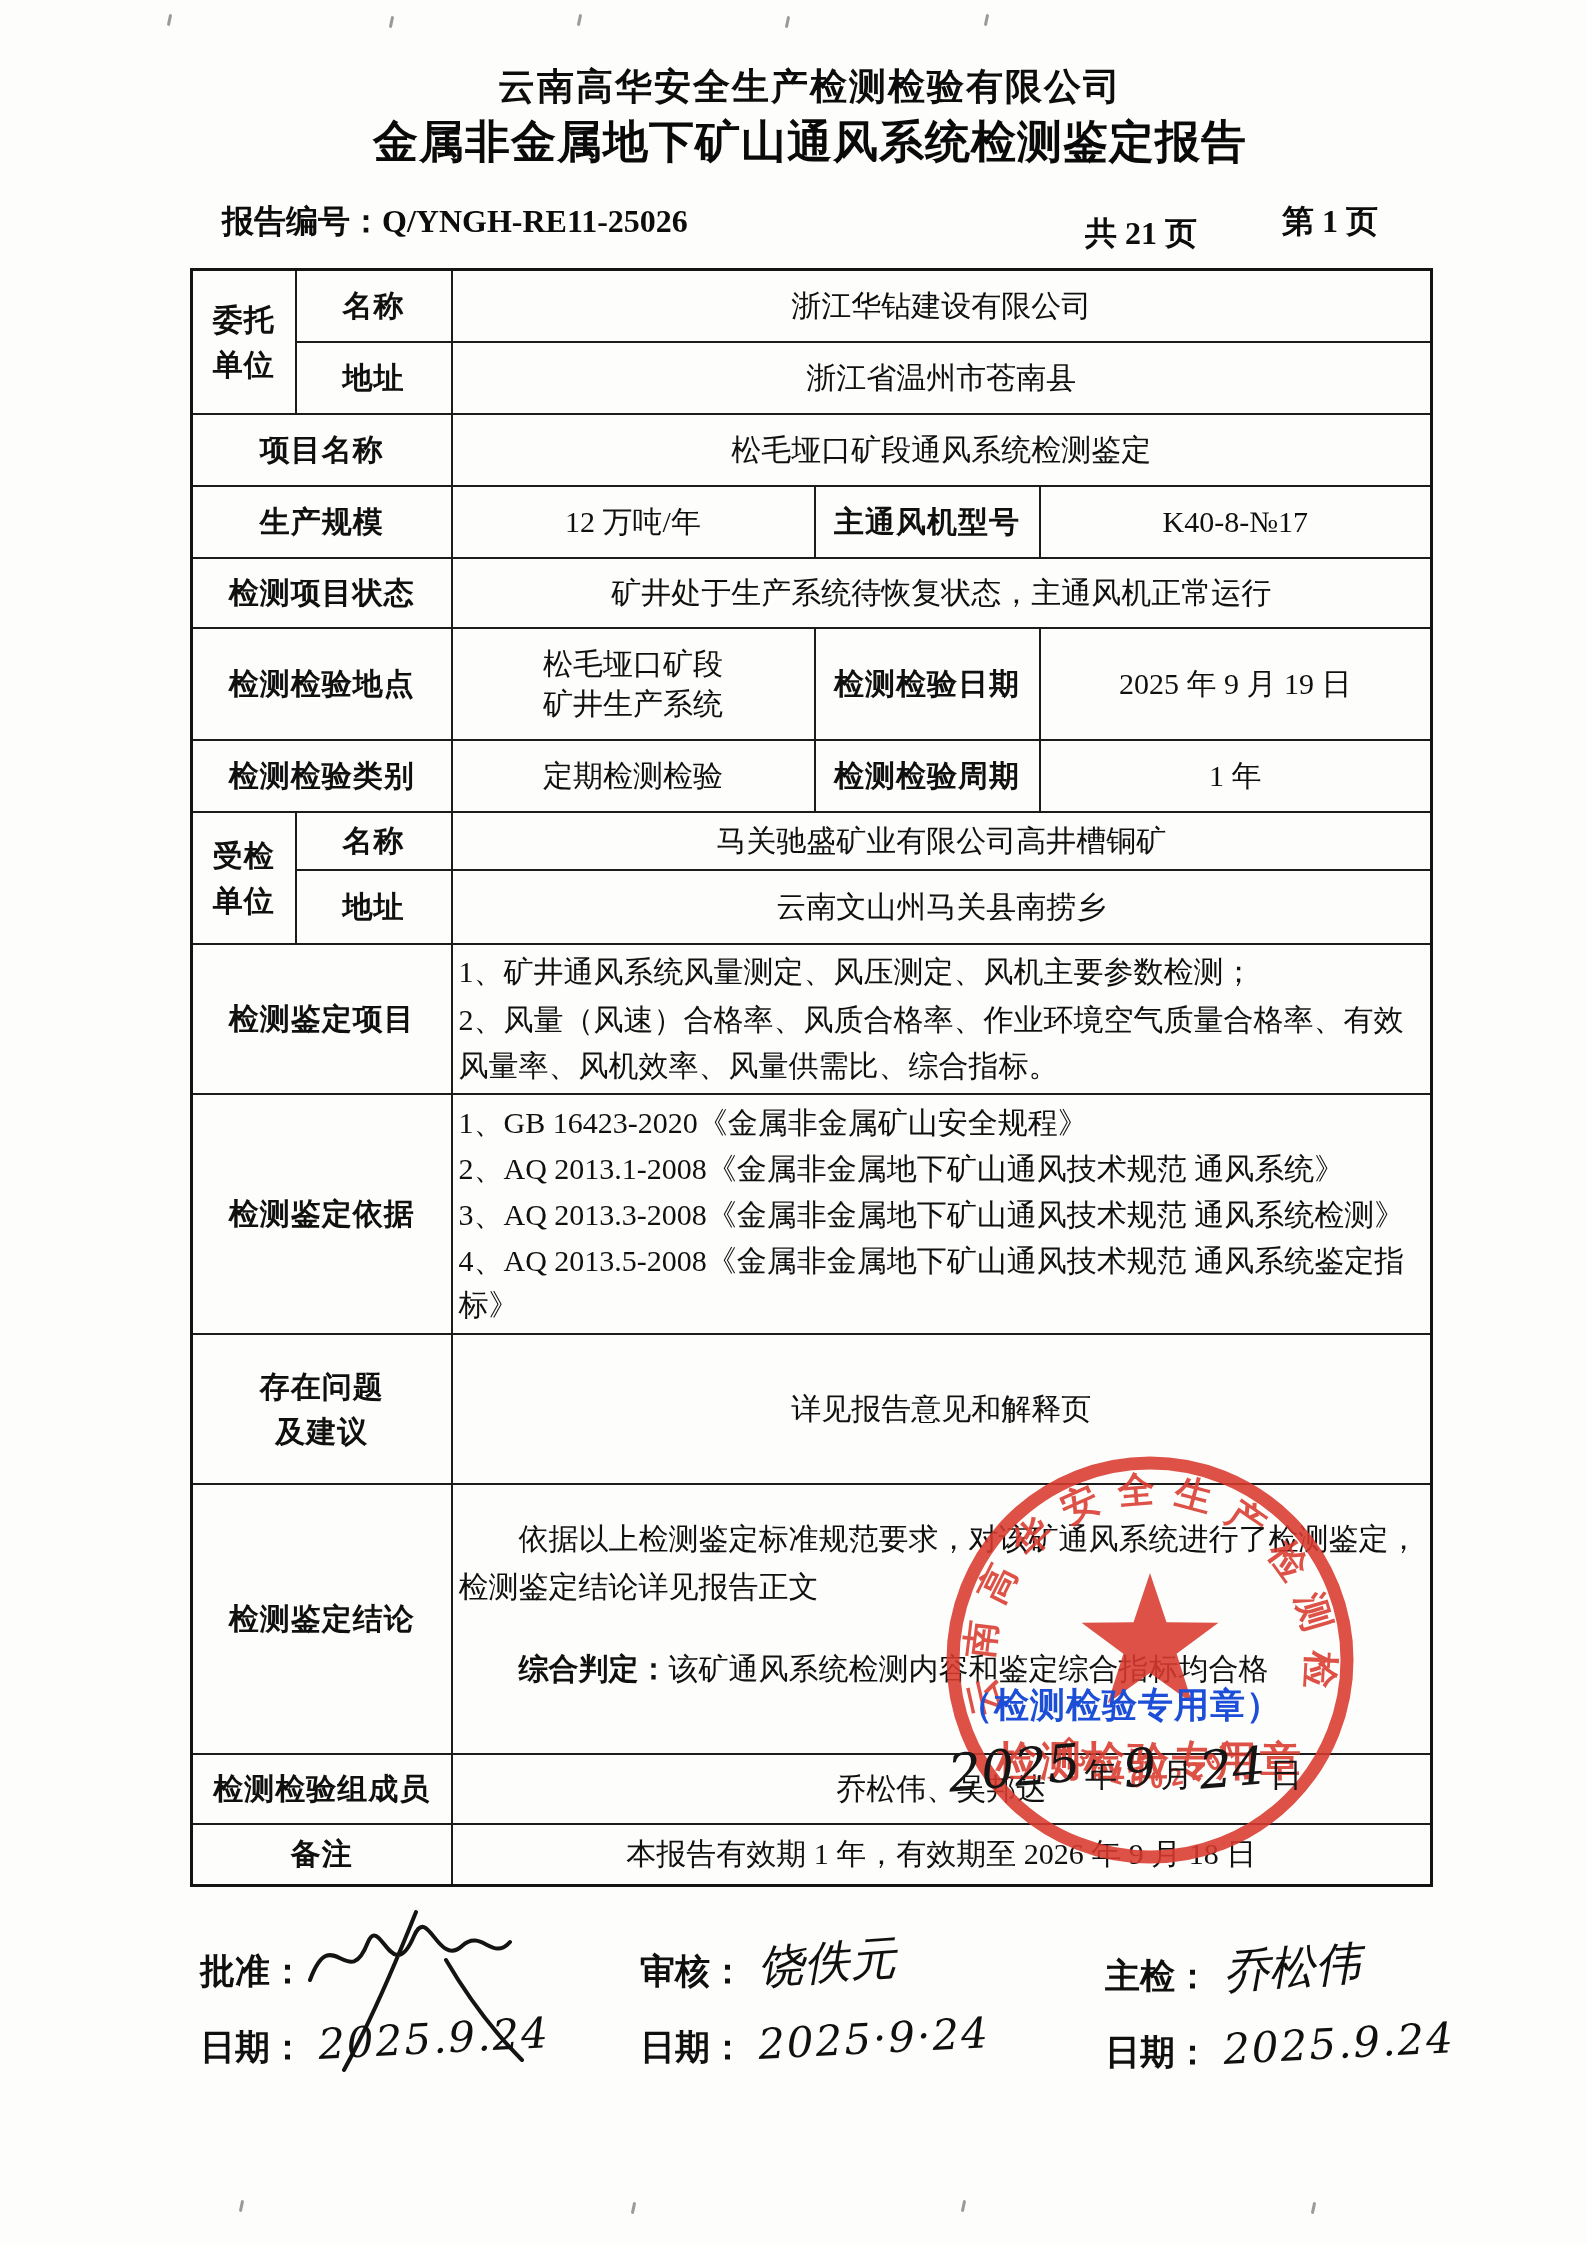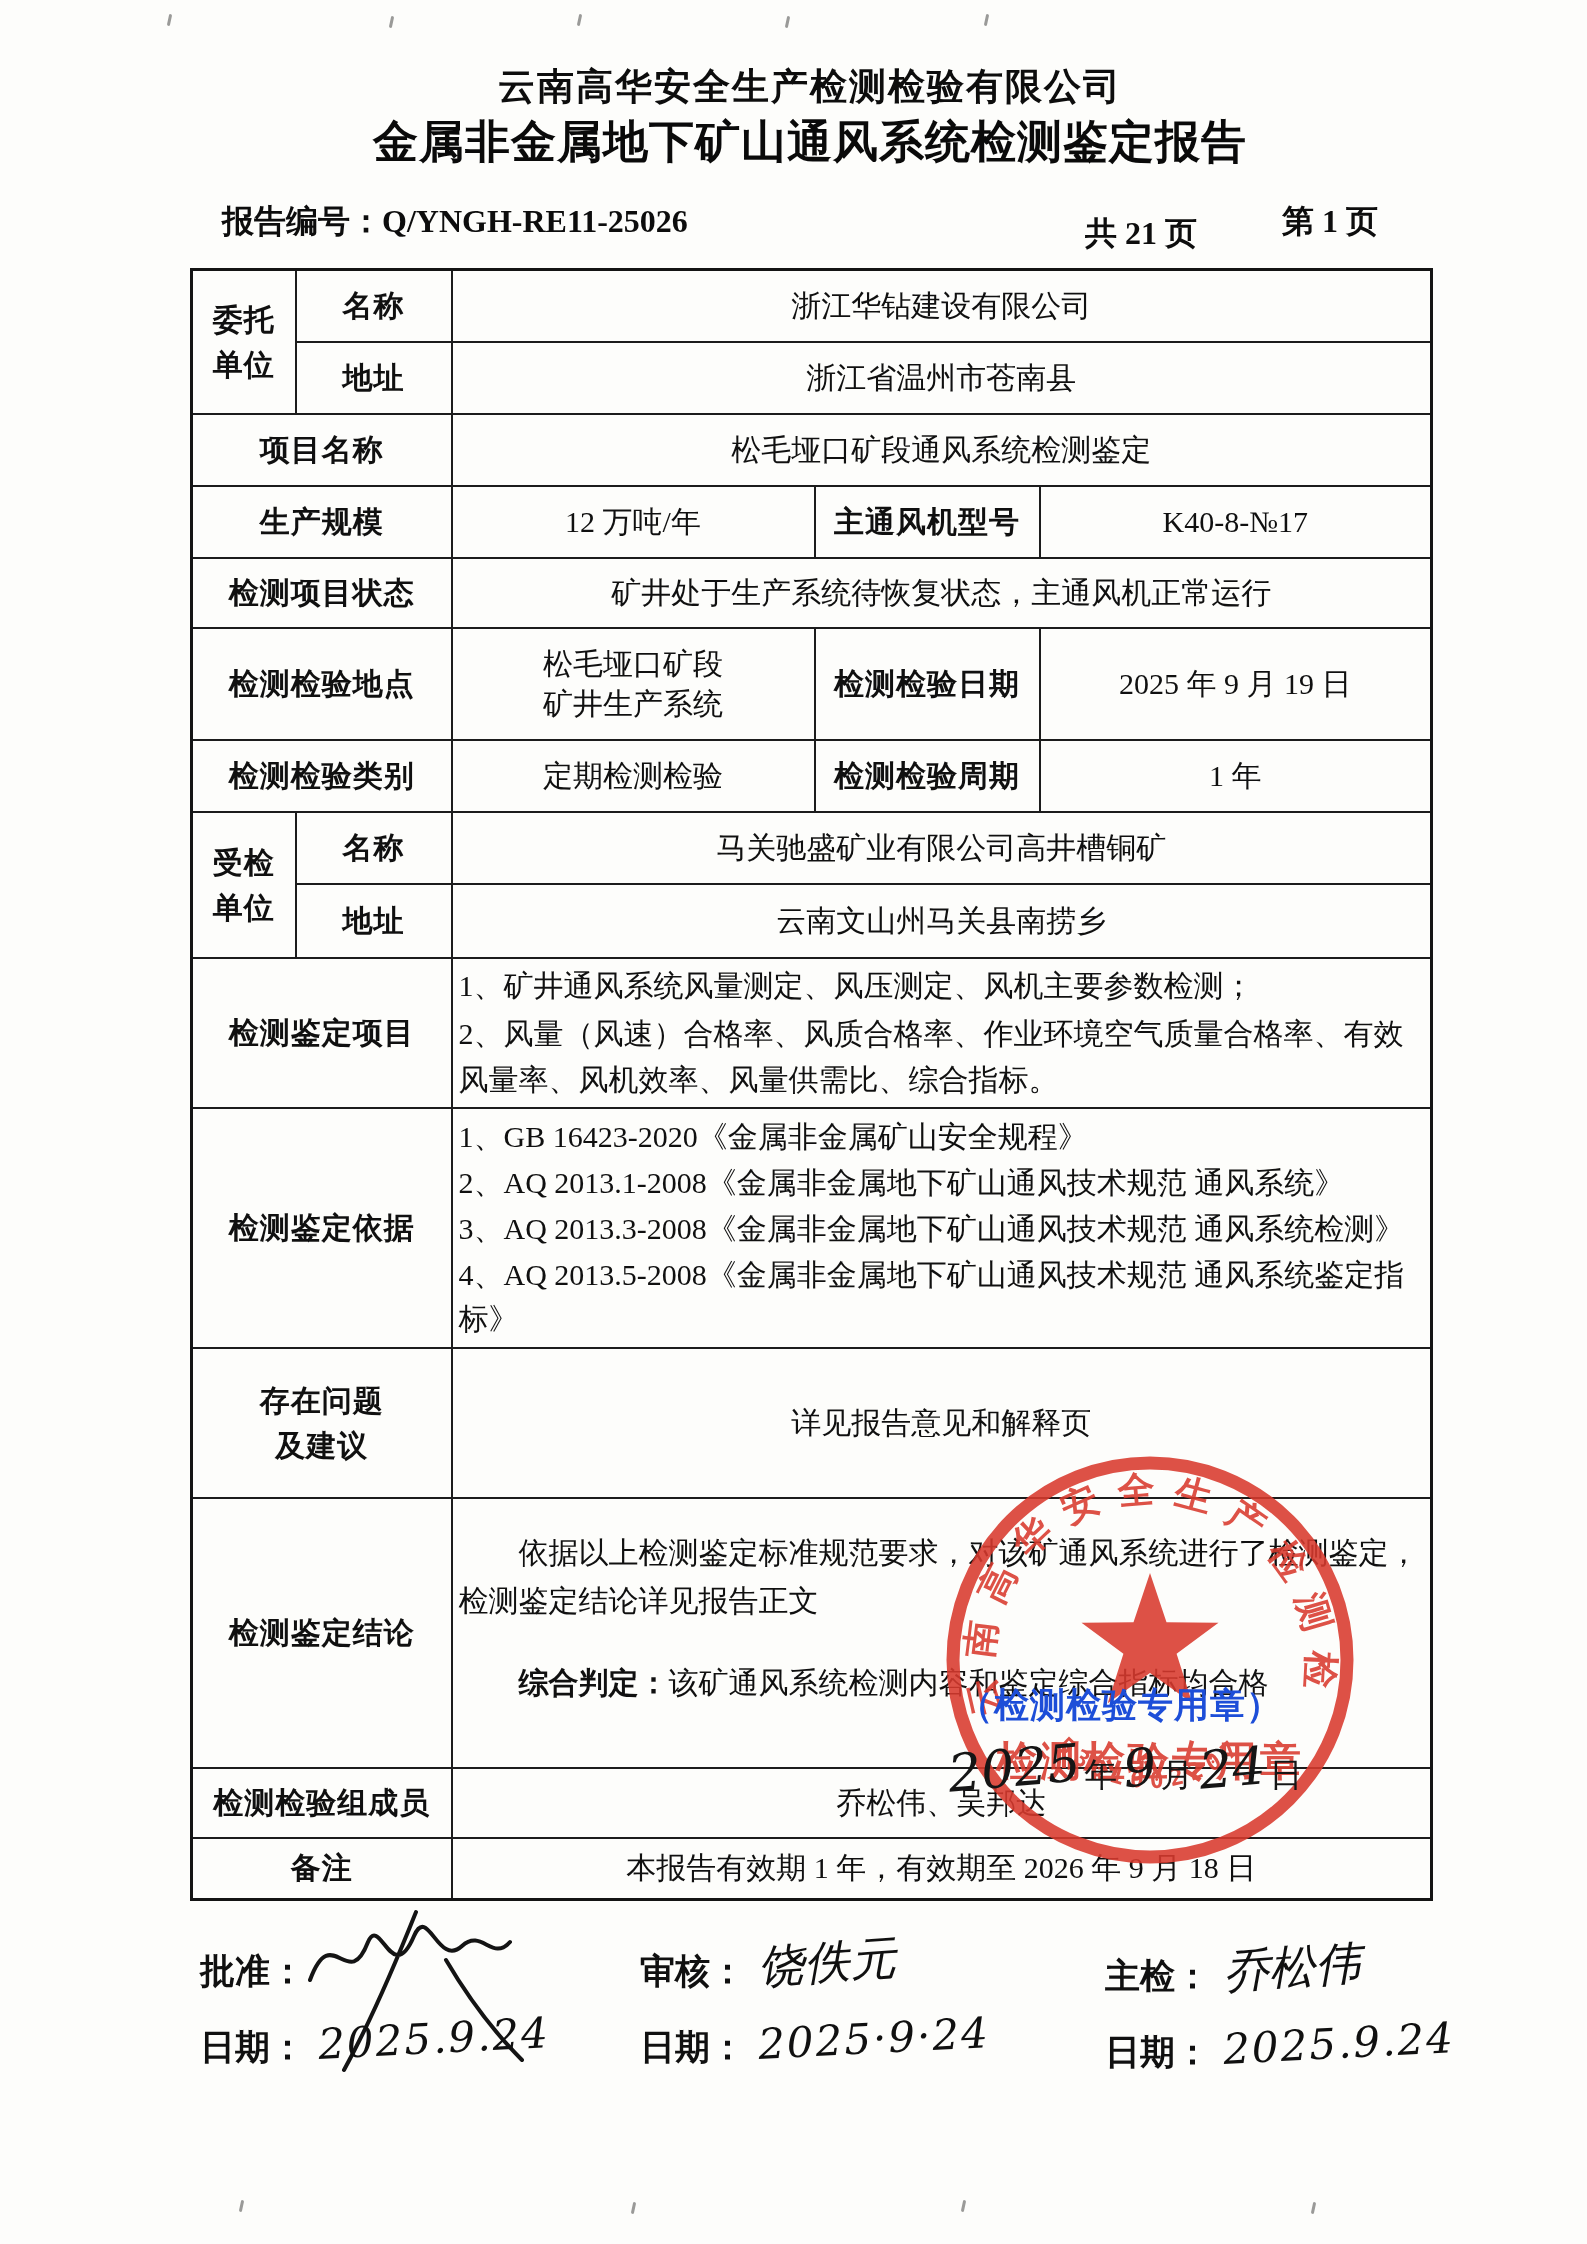--- a/index.html
+++ b/index.html
@@ -140,21 +140,21 @@
       </td>
       <td class="lbl">检测检验日期</td>
       <td class="val">2025 年 9 月 19 日</td>
     </tr>
     <tr style="height:72px;">
       <td class="lbl" colspan="2">检测检验类别</td>
       <td class="val">定期检测检验</td>
       <td class="lbl">检测检验周期</td>
       <td class="val">1 年</td>
     </tr>
-    <tr style="height:72px;">
+    <tr style="height:58px;">
       <td class="lbl" rowspan="2"><span class="grp">受检单位</span></td>
       <td class="lbl">名称</td>
       <td class="val" colspan="3">马关驰盛矿业有限公司高井槽铜矿</td>
     </tr>
     <tr style="height:74px;">
       <td class="lbl">地址</td>
       <td class="val" colspan="3">云南文山州马关县南捞乡</td>
     </tr>
     <tr style="height:140px;">
       <td class="lbl" colspan="2">检测鉴定项目</td>

